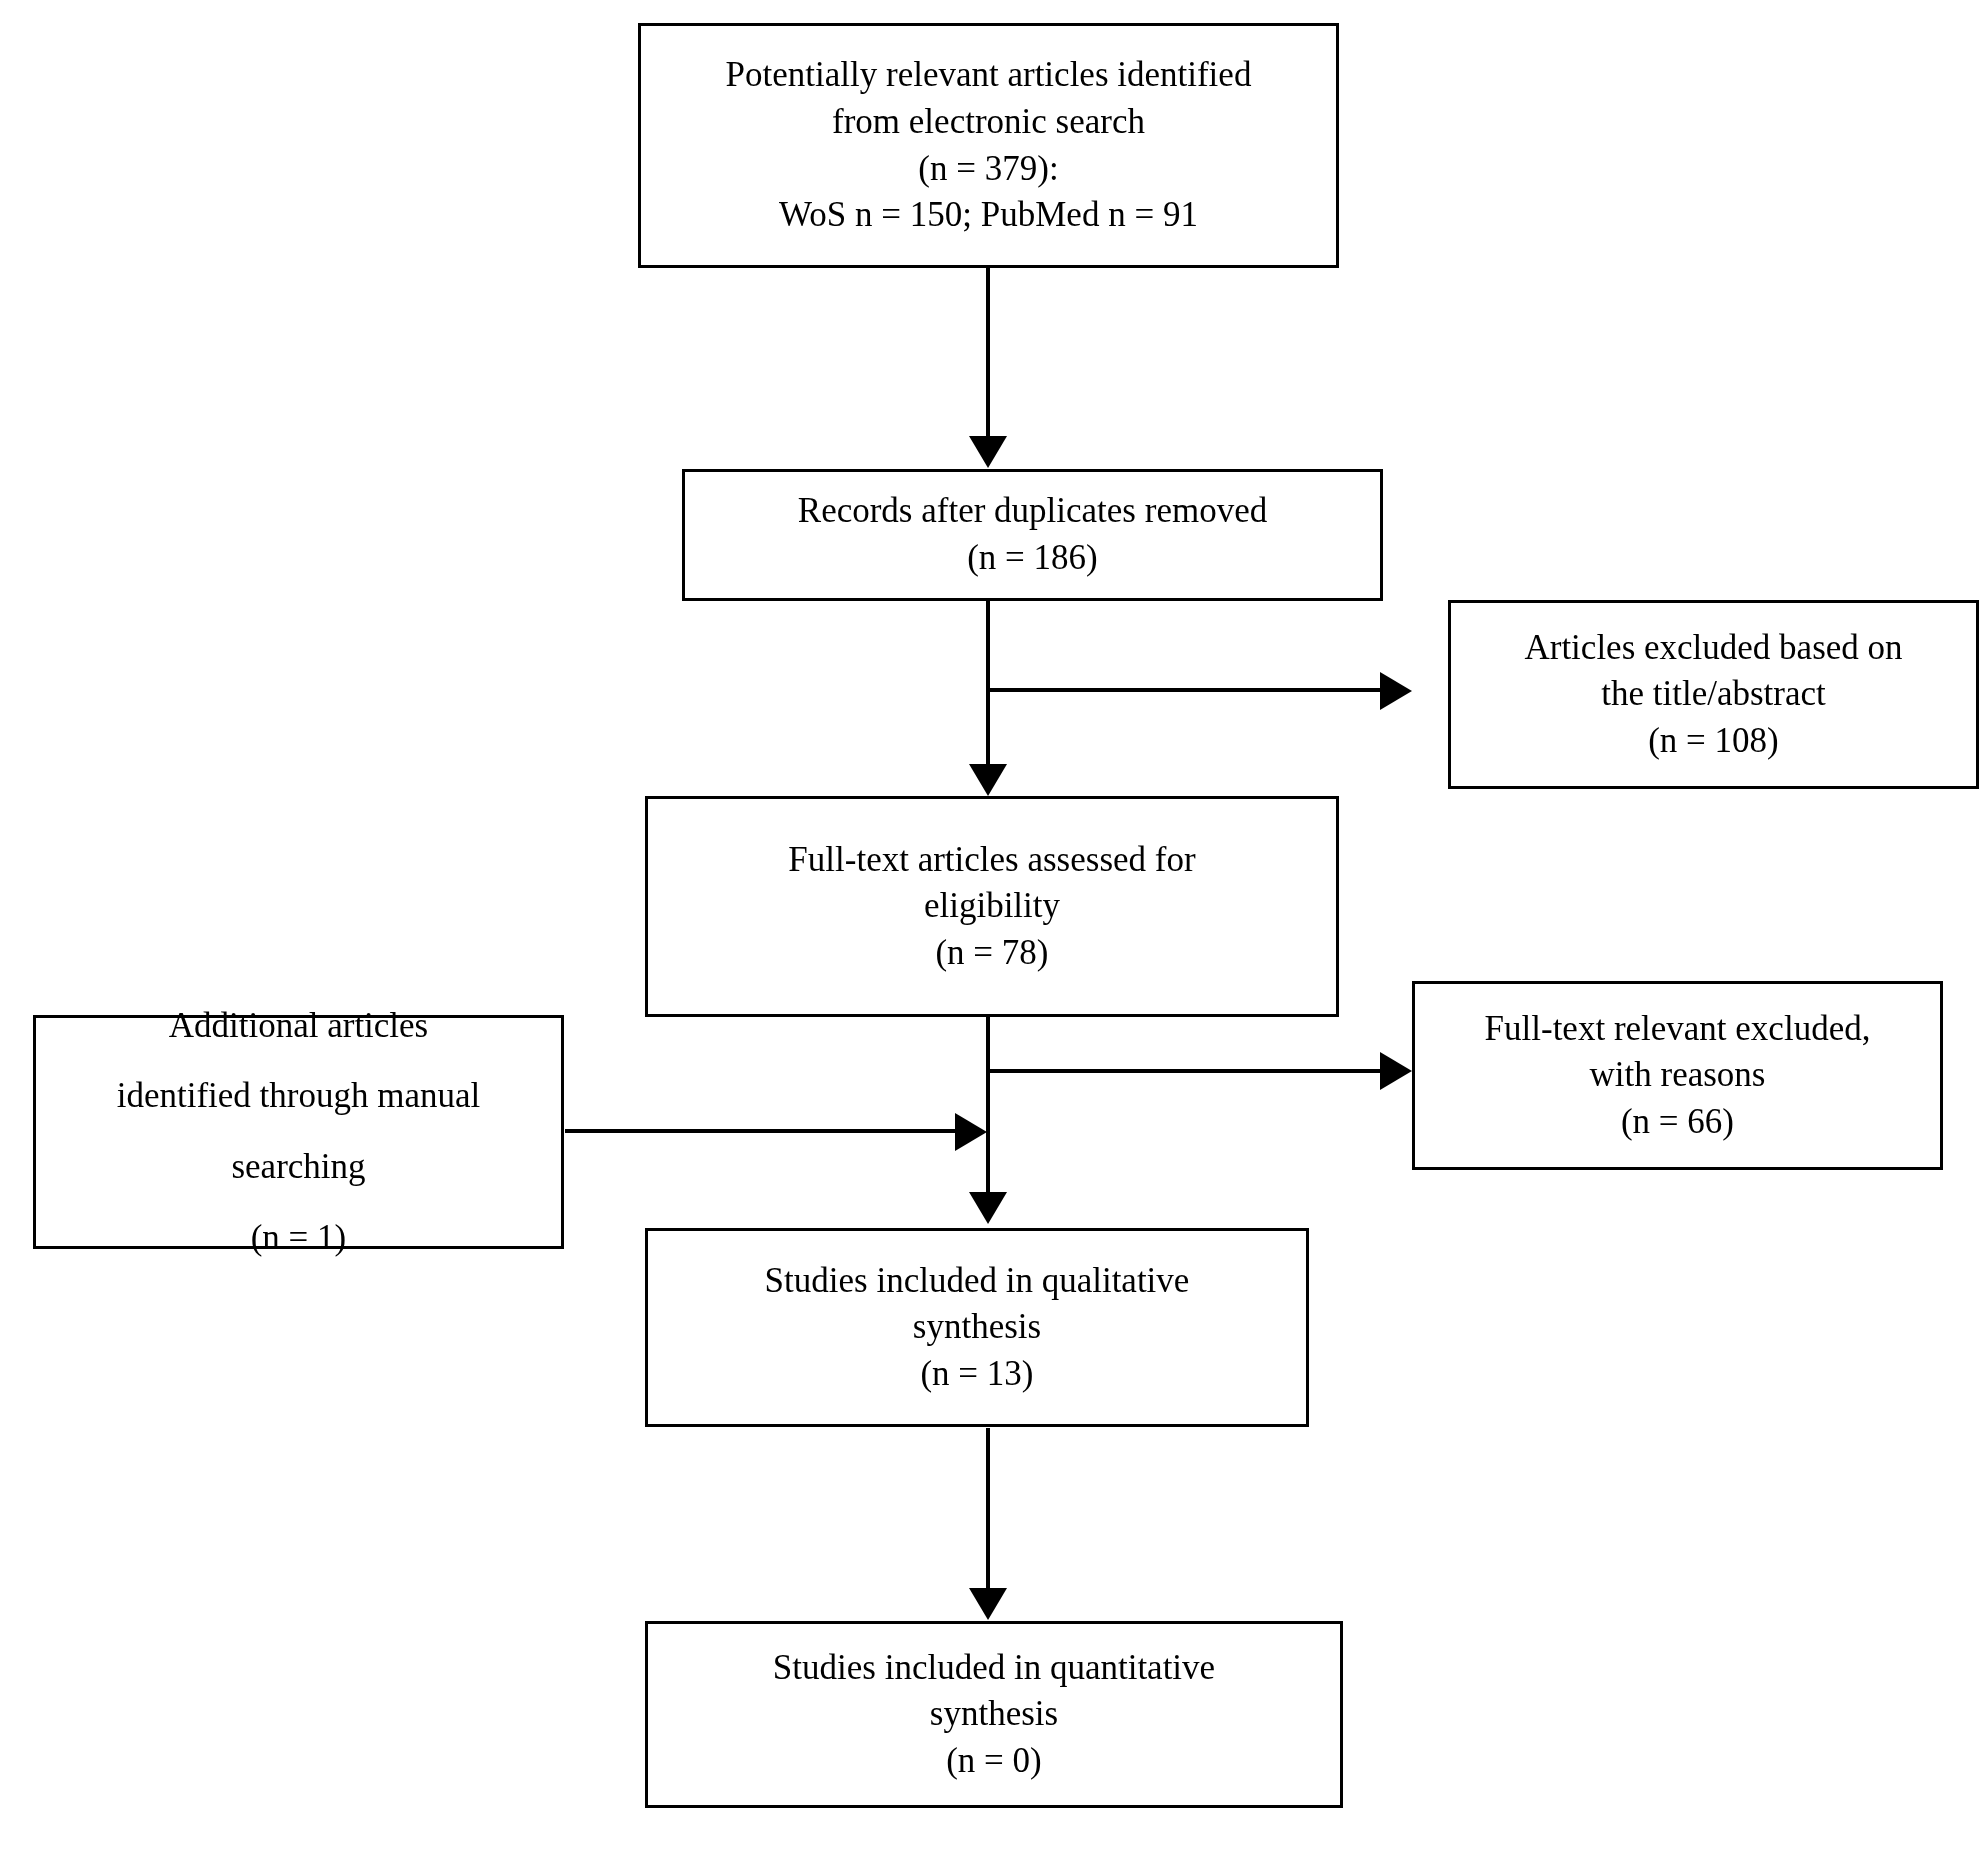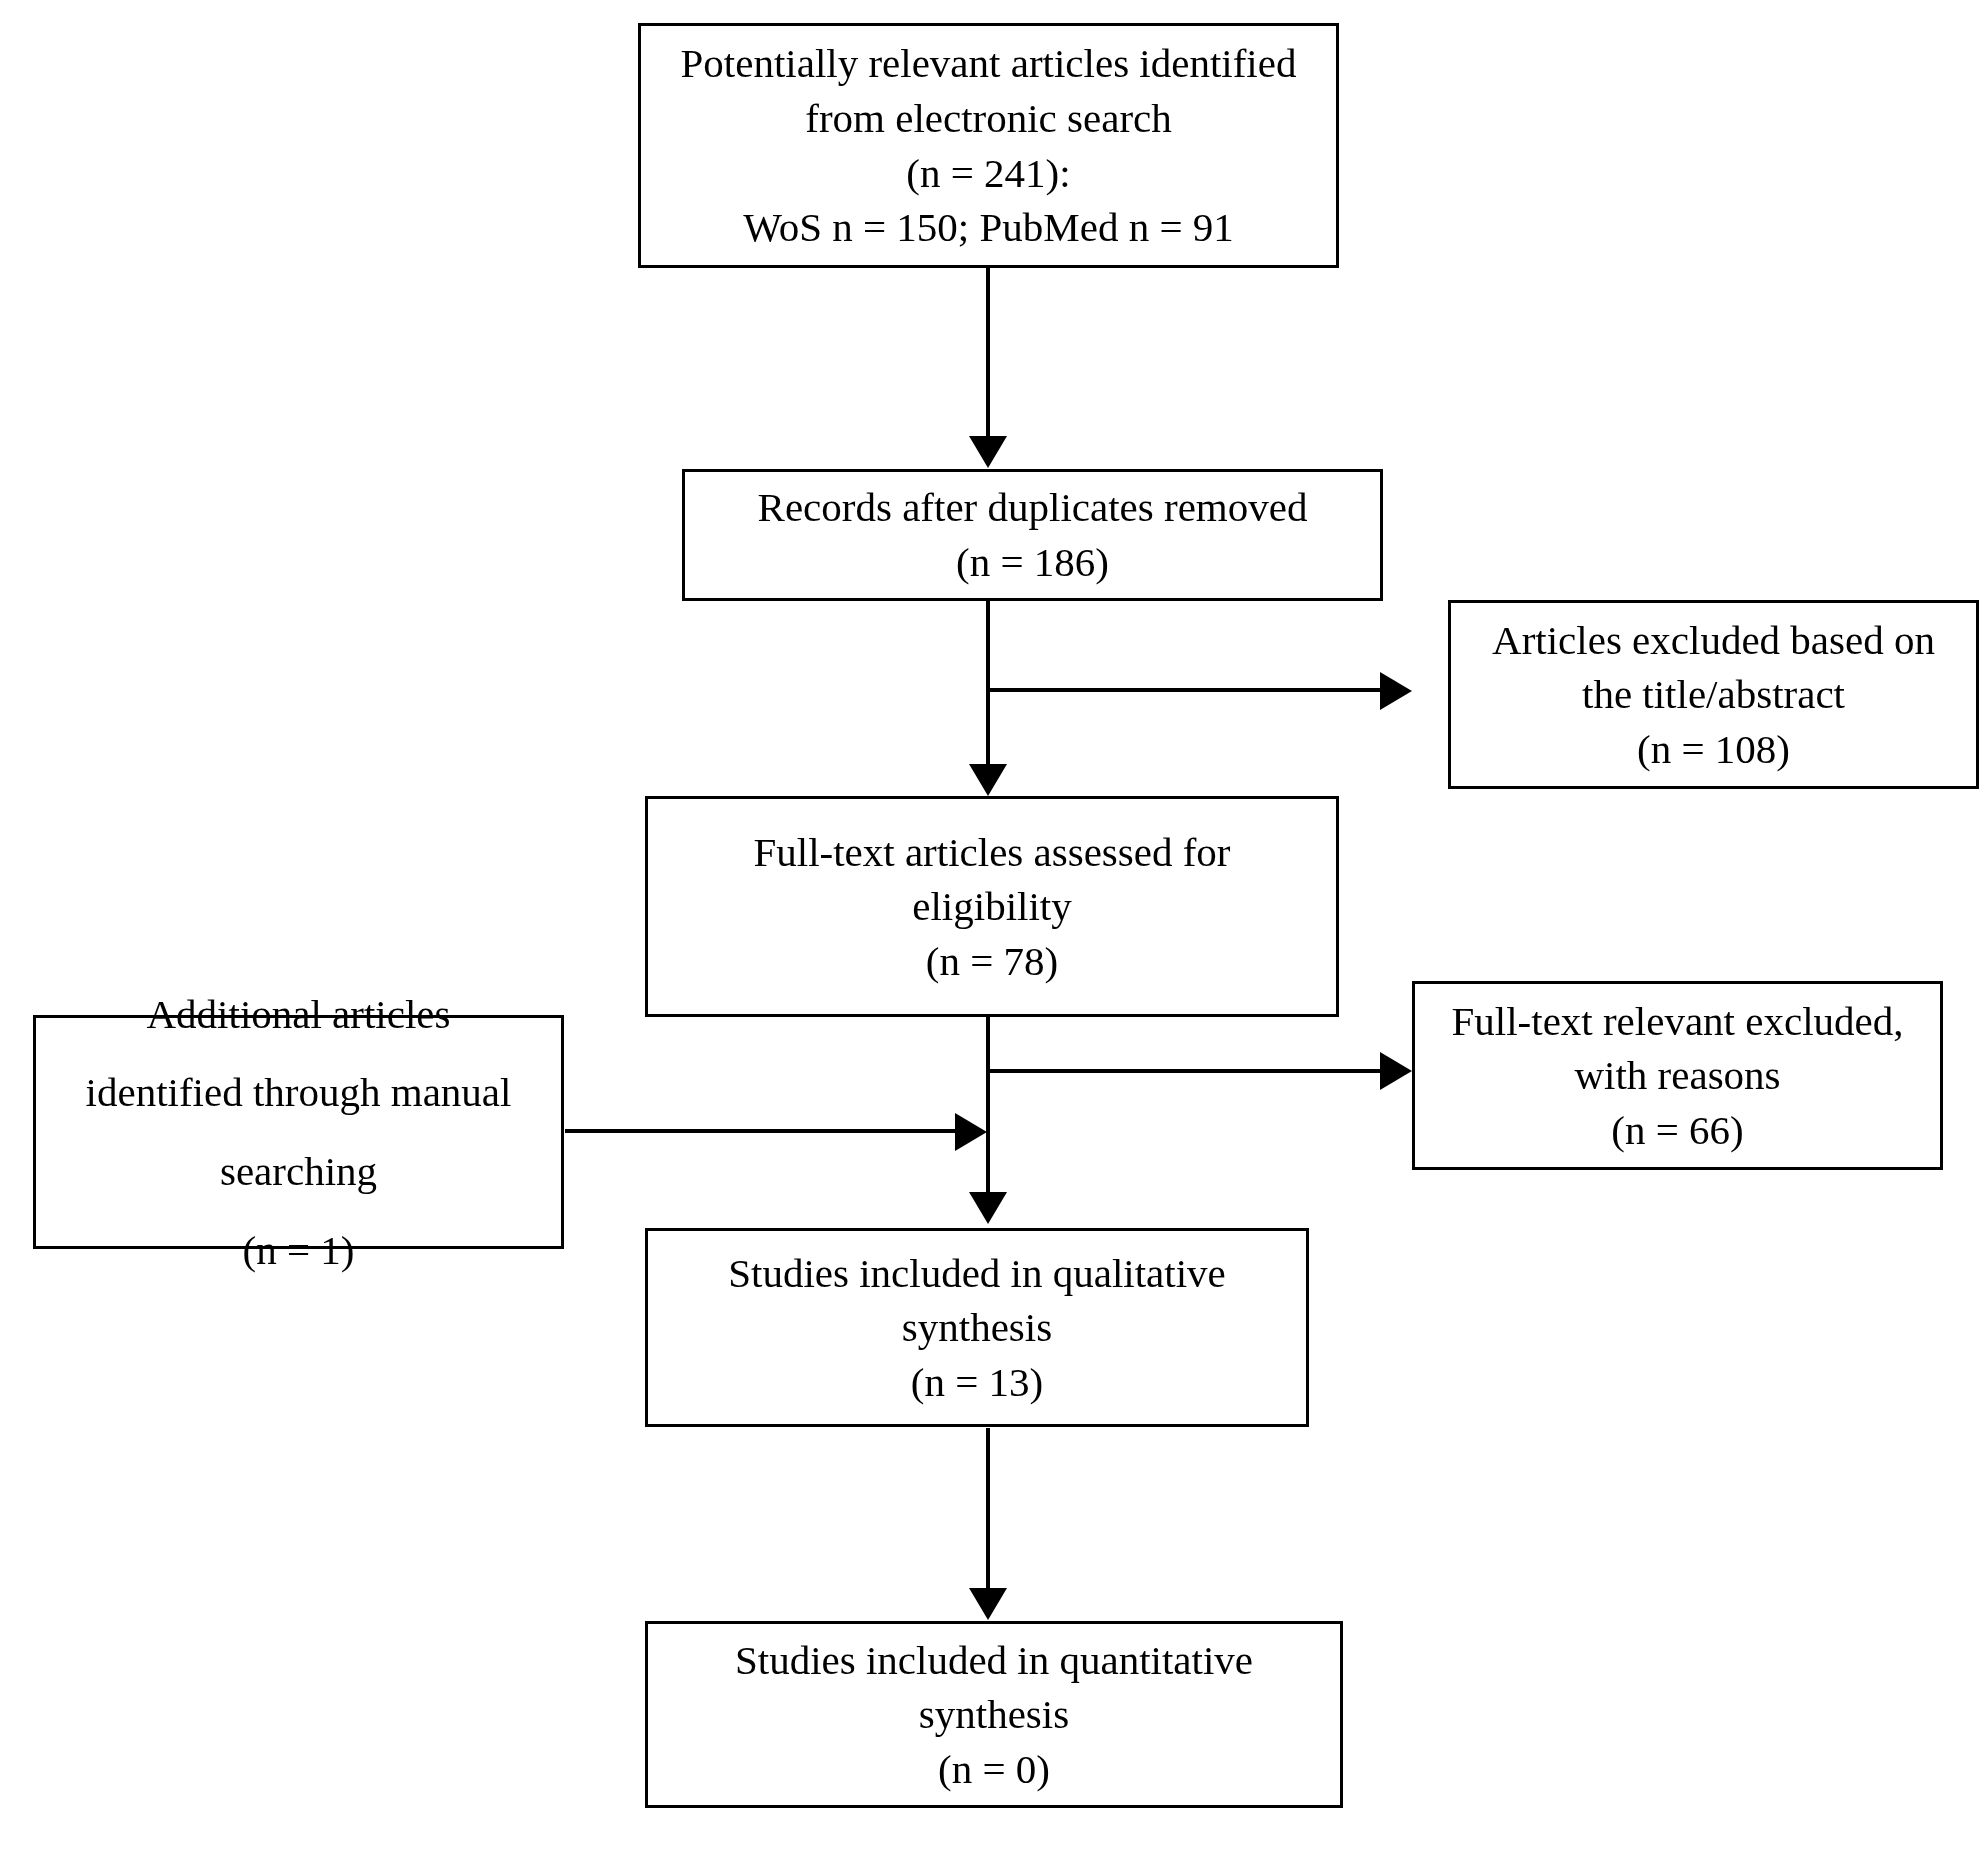--- a/index.html
+++ b/index.html
@@ -20,21 +20,21 @@
     position: absolute;
     box-sizing: border-box;
     border: 3.9px solid #000000;
     background: #ffffff;
     display: flex;
     flex-direction: column;
     align-items: center;
     justify-content: center;
     text-align: right;
     color: #000000;
-    font-size: 41px;
+    font-size: 35px;
     line-height: 1.33;
     padding: 4.4px 12.2px;
   }
   .flow-box .line {
     display: block;
     white-space: nowrap;
   }
   .connector {
     position: absolute;
     background: #000000;
@@ -59,21 +59,21 @@
   }
 </style>
 </head>
 <body>
 
 <div id="canvas">
 
   <div class="flow-box" style="left:638px; top:23px; width:701px; height:245px;">
     <span class="line">Potentially relevant articles identified</span>
     <span class="line">from electronic search</span>
-    <span class="line">(n = 241):</span>
+    <span class="line">(n = 379):</span>
     <span class="line">WoS n = 150; PubMed n = 91</span>
   </div>
 
   <div class="connector v-line" style="left:986px; top:268px; height:169px;"></div>
   <div class="arrow-down" style="left:969px; top:436px;"></div>
 
   <div class="flow-box" style="left:638px; top:469px; width:701px; height:132px;margin-left:44px;">
     <span class="line">Records after duplicates removed</span>
     <span class="line">(n = 186)</span>
   </div>

